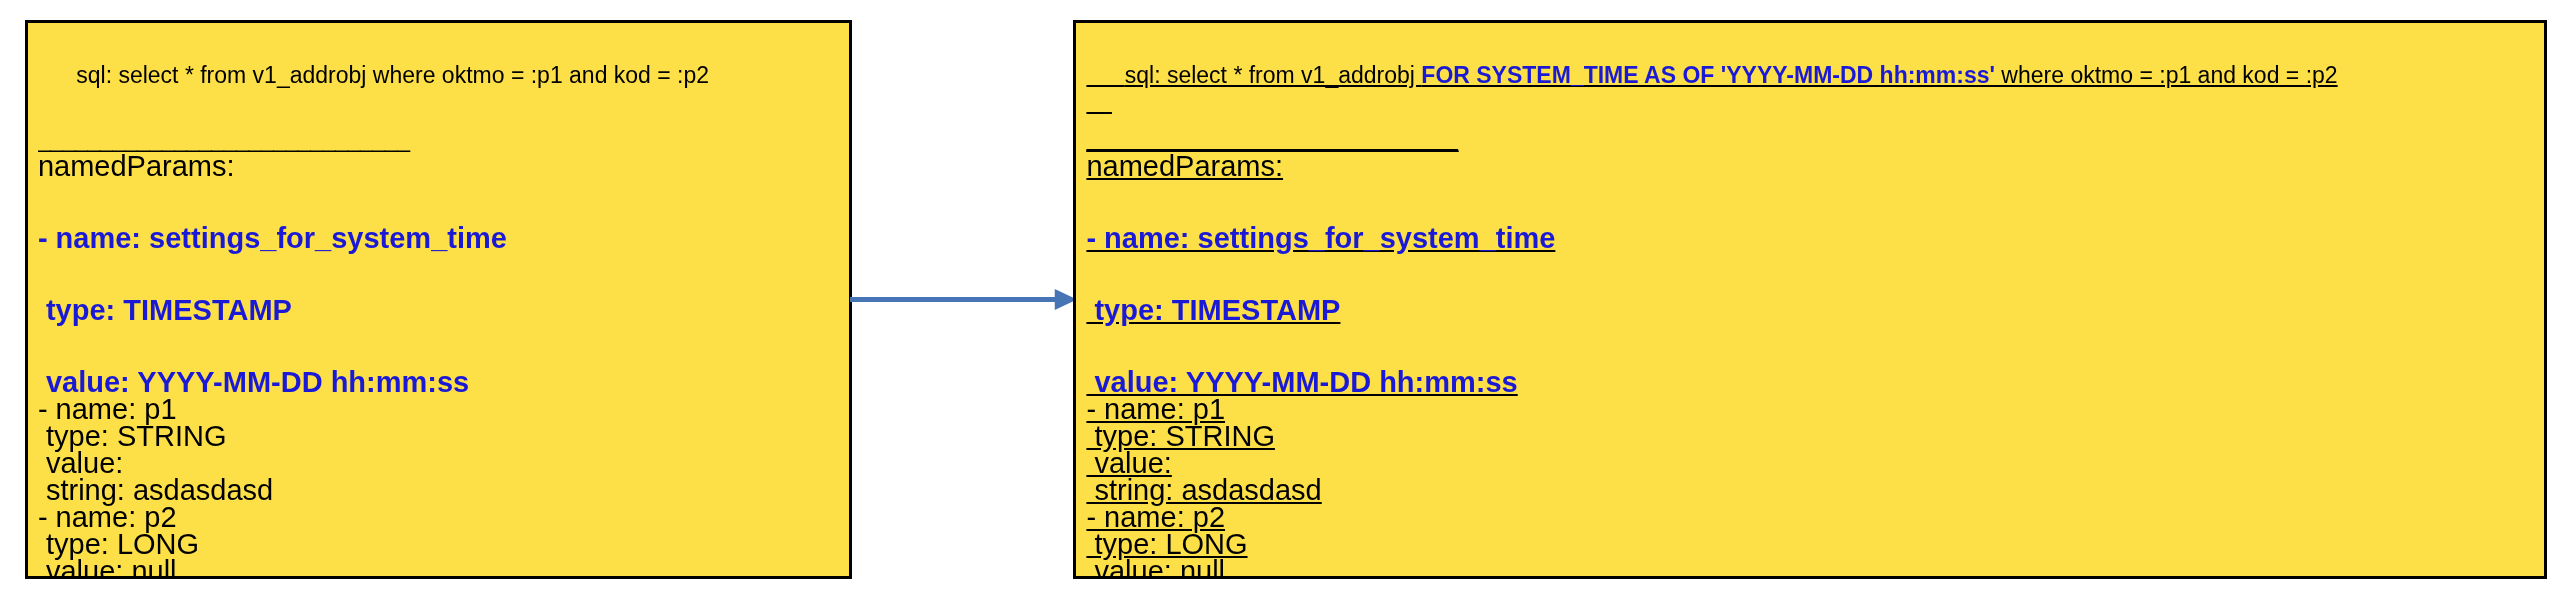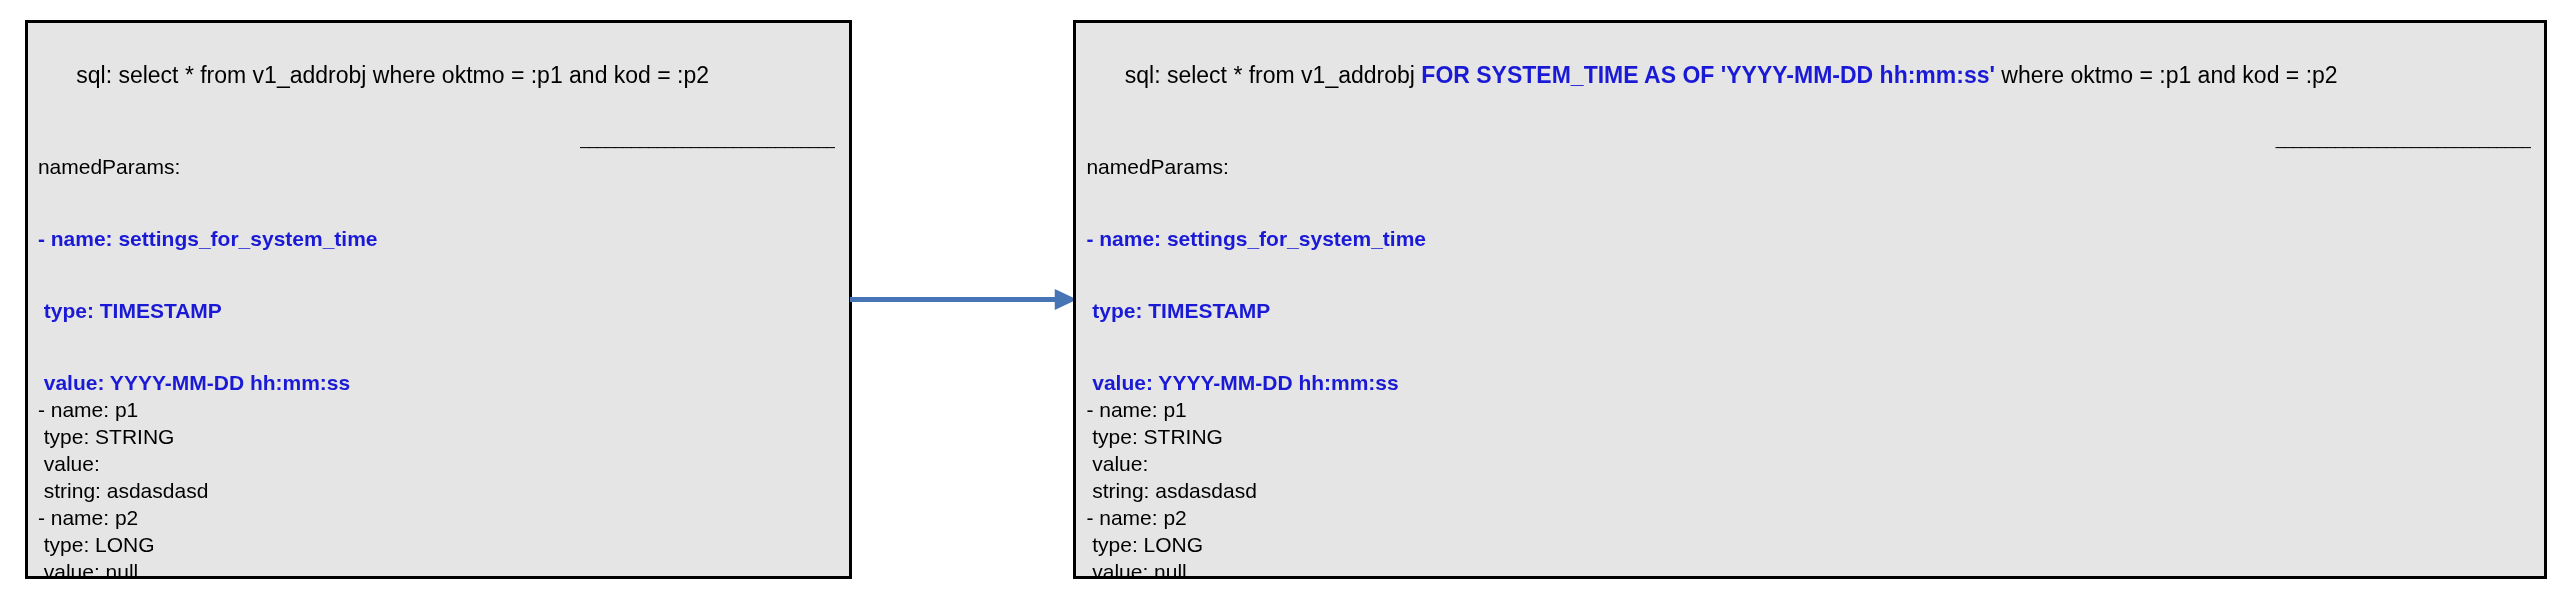--- a/index.html
+++ b/index.html
@@ -16,59 +16,58 @@
   }
 
   .diagram {
     position: absolute;
     inset: 0;
   }
 
   .note-box {
     position: absolute;
     box-sizing: border-box;
-    background: #e5e5e5;
+    background: #fde047;
     border: 3px solid #000000;
     padding: 12px 13.4px 10.4px 10.4px;
     overflow: hidden;
   }
 
   #box-before { left: 24.5px;   top: 20px; width: 827px; height: 559px; }
-  #box-after  { left: 1073px; top: 20px; width: 1474px; height: 559px; }
+  #box-after  { left: 1073px; top: 20px; width: 1474px; height: 559px; text-decoration: underline; }
 
   .code-line {
     font-size: 23px;
     line-height: 27px;
     color: #000000;
     white-space: pre-wrap;
     word-break: normal;
     letter-spacing: 0px;
   }
 
   .sql-line {
     margin-bottom: 0px;
   }
 
   .hl {
     color: #1a1ad6;
     font-weight: bold;
   }
 
   .rule-line {
-    font-size: 16px;
+    font-size: 23px;
     line-height: 27px;
     color: #000000;
     white-space: pre;
     overflow: hidden;
     letter-spacing: -0.4px;
-    text-align: right;
   }
 
   .param-line {
-    font-size: 21px;
+    font-size: 29px;
     line-height: 27px;
     color: #000000;
     white-space: pre;
   }
   .param-line.blue {
     color: #1a1ad6;
     font-weight: bold;
     margin-top: 45px;
   }
 

